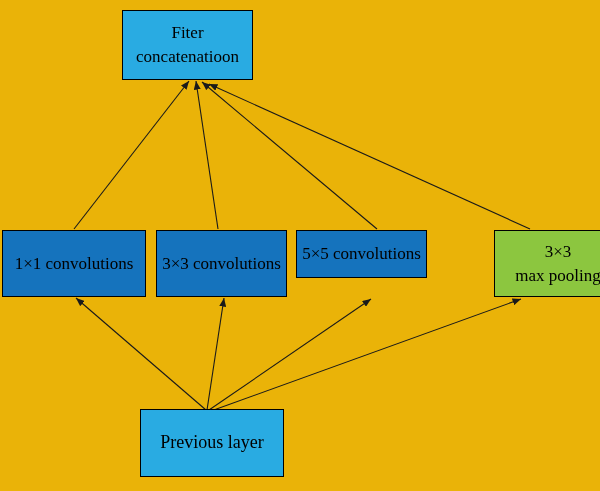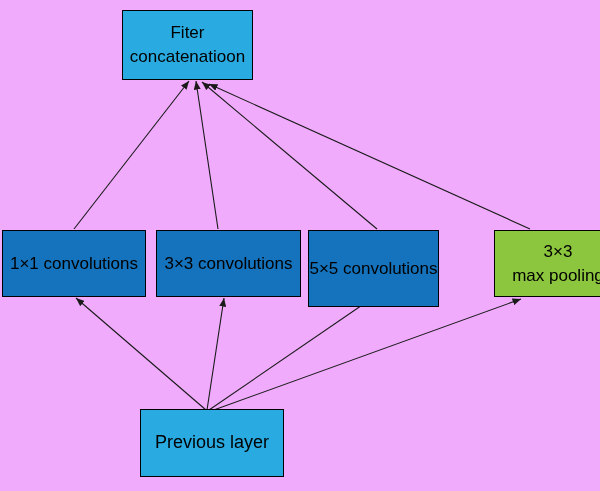--- a/index.html
+++ b/index.html
@@ -1,21 +1,21 @@
 <!DOCTYPE html>
 <html><head>
 <meta charset="utf-8">
 <style>
   html, body { margin: 0; padding: 0; background: #ffffff; }
   .canvas {
     position: relative;
     width: 600px;
     height: 491px;
-    background: #f0abfc;
-    font-family: Liberation Sans, sans-serif;
+    background: #eab308;
+    font-family: Liberation Serif, serif;
     overflow: hidden;
   }
   svg.edges {
     position: absolute;
     left: 0; top: 0;
     width: 600px; height: 491px;
   }
   svg.edges line {
     stroke: #1a1a1a;
     stroke-width: 1.1;
@@ -29,22 +29,22 @@
     align-items: center;
     justify-content: center;
     text-align: center;
     color: #000000;
     font-size: 17px;
     line-height: 1.4;
     white-space: pre-line;
   }
   .n-fc { left: 122px; top: 10px;  width: 131px; height: 70px; }
   .n-c1 { left: 2px;   top: 230px; width: 144px; height: 67px; }
-  .n-c3 { left: 156px; top: 230px; width: 145px; height: 67px; }
-  .n-c5 { left: 308px; top: 230px; width: 131px; height: 77px; }
+  .n-c3 { left: 156px; top: 230px; width: 131px; height: 67px; }
+  .n-c5 { left: 296px; top: 230px; width: 131px; height: 48px; }
   .n-mp { left: 466px; top: 230px; width: 128px; height: 67px; margin-left: 28px; }
   .n-pl { left: 140px; top: 409px; width: 144px; height: 68px; font-size: 18px; }
 </style>
 </head>
 <body>
 
 <div class="canvas">
 
   <svg class="edges" viewBox="0 0 600 491" aria-hidden="true">
     <defs>

